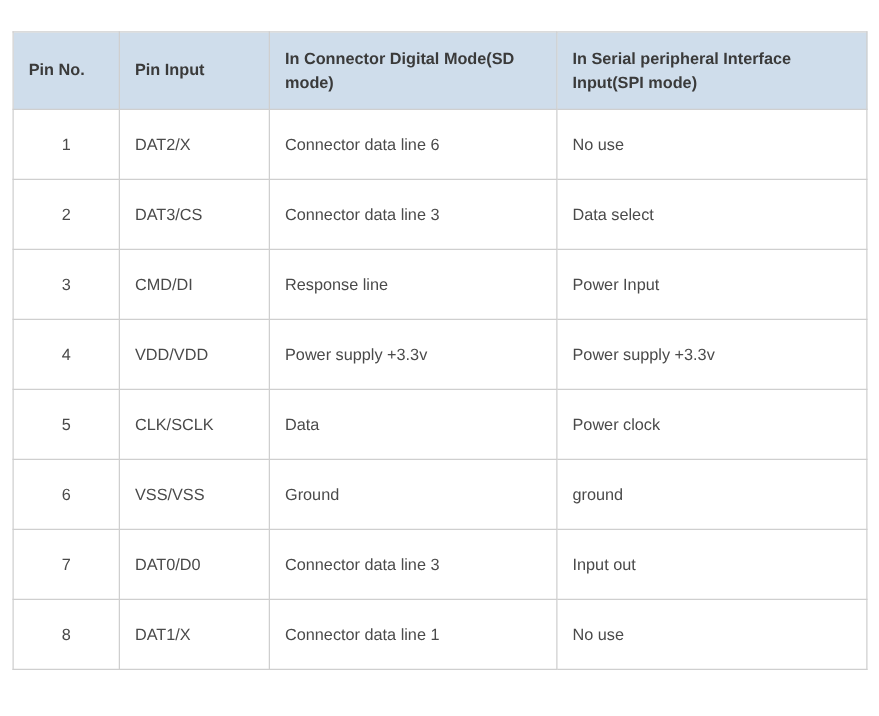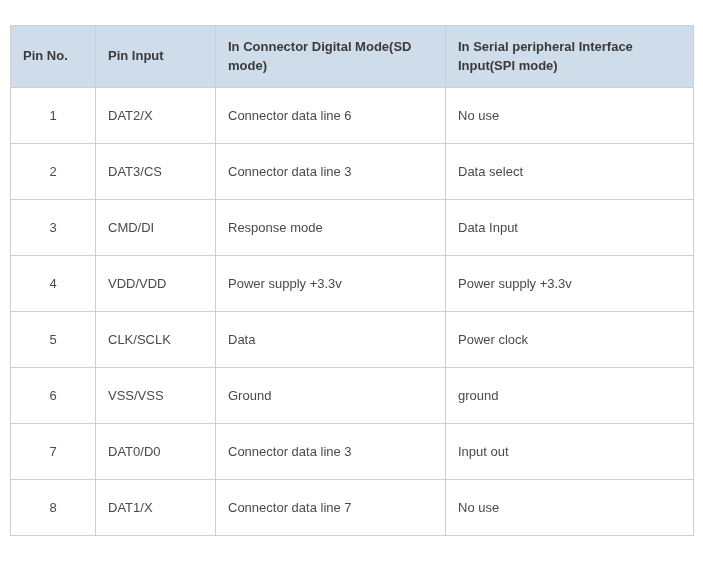--- a/index.html
+++ b/index.html
@@ -66,22 +66,22 @@
     </tr>
     <tr>
       <td class="pin-cell">2</td>
       <td>DAT3/CS</td>
       <td>Connector data line 3</td>
       <td>Data select</td>
     </tr>
     <tr>
       <td class="pin-cell">3</td>
       <td>CMD/DI</td>
-      <td>Response mode</td>
-      <td>Data Input</td>
+      <td>Response line</td>
+      <td>Power Input</td>
     </tr>
     <tr>
       <td class="pin-cell">4</td>
       <td>VDD/VDD</td>
       <td>Power supply +3.3v</td>
       <td>Power supply +3.3v</td>
     </tr>
     <tr>
       <td class="pin-cell">5</td>
       <td>CLK/SCLK</td>
@@ -96,17 +96,17 @@
     </tr>
     <tr>
       <td class="pin-cell">7</td>
       <td>DAT0/D0</td>
       <td>Connector data line 3</td>
       <td>Input out</td>
     </tr>
     <tr>
       <td class="pin-cell">8</td>
       <td>DAT1/X</td>
-      <td>Connector data line 7</td>
+      <td>Connector data line 1</td>
       <td>No use</td>
     </tr>
   </tbody>
 </table>
 
 </body></html>

